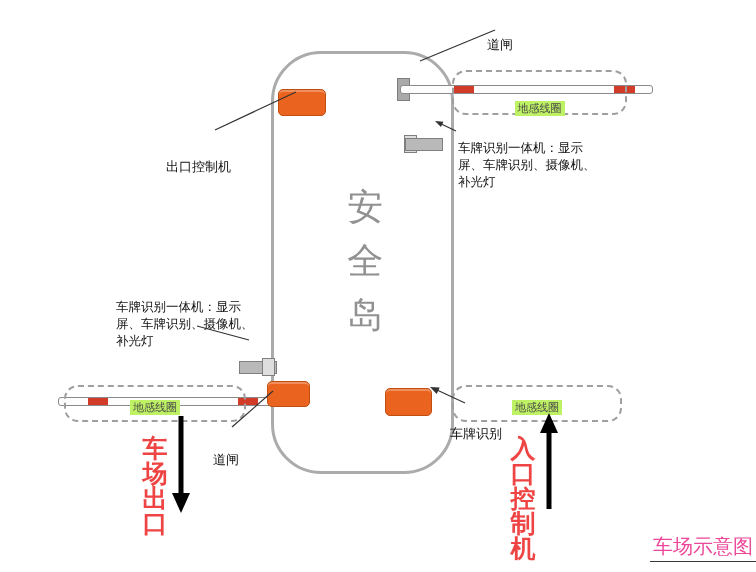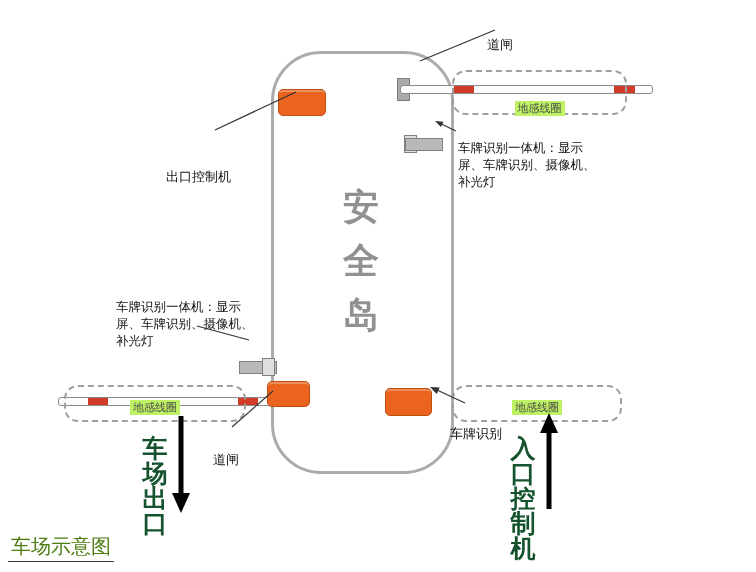--- a/index.html
+++ b/index.html
@@ -3,22 +3,22 @@
 <meta charset="utf-8">
 <style>
   * { margin:0; padding:0; box-sizing:border-box; }
   html,body { background:#ffffff; }
   body { font-family:"DejaVu Sans","Liberation Sans",sans-serif; color:#111; }
   .canvas { position:relative; width:756px; height:572px; background:#ffffff; overflow:hidden; }
   .abs { position:absolute;margin-top:24px; }
 
   
   .island { border:3px solid var(--island_border,#ababab); border-radius:50px; background:#ffffff; z-index:1; }
-  .island-label { font-size:36px; line-height:54px; font-weight:700; color:var(--island_text,#919191);
-                  width:1.12em; word-break:break-all; text-align:left; z-index:2; }
+  .island-label { font-size:36px; line-height:54px; font-weight:400; color:var(--island_text,#919191);
+                  width:1.12em; word-break:break-all; text-align:right; z-index:2; }
 
   
   .machine { background:var(--machine,#ea6420); border:1px solid #c04e10; border-radius:5px;
              box-shadow: inset 0 2px 0 rgba(255,255,255,.28); z-index:3; }
 
   
   .coil { border:2px dashed #9f9f9f; border-radius:14px; z-index:2; background:transparent; }
   .coil-label-wrap { text-align:center; z-index:4; }
   .coil-label-wrap span { font-size:11px; color:#4a4a4a; background:#bef264; padding:0 3px; display:inline-block; }
 
@@ -27,24 +27,24 @@
   .stripe { position:absolute; top:0; bottom:0; background:var(--barrier_stripe,#d23b27); }
   .mount { background:#a9a9a9; border:1px solid #7d7d7d; z-index:2; }
 
   
   .cam-bar  { background:#b9b9b9; border:1px solid #7f7f7f; z-index:3; }
   .cam-head { background:#dedede; border:1px solid #7f7f7f; z-index:3; }
 
   
   .lbl { font-size:13px; color:#111; z-index:4; white-space:nowrap; }
   .lpr-text { font-size:12.5px; line-height:17px; font-weight:400; color:#111; white-space:pre-line; z-index:4; }
-  .dir-label { font-size:25px; line-height:25px; font-weight:700; color:#14532d;
+  .dir-label { font-size:25px; line-height:25px; font-weight:700; color:#ef4444;
                width:1.12em; word-break:break-all; text-align:center; z-index:4; }
 
-  .title { position:absolute; left:0; right:0; top:533px; text-align:left; font-size:20px; color:#4d7c0f; z-index:4;padding-left:8px; }
+  .title { position:absolute; left:0; right:0; top:533px; text-align:right; font-size:20px; color:#ec4899; z-index:4;padding-left:8px; }
   .title span { border-bottom:1.5px solid #3a3a3a; padding:0 3px 3px; }
 
   svg.overlay { position:absolute; left:0; top:0; z-index:5; pointer-events:none; }
 </style>
 </head>
 <body>
 
 <div class="canvas">
 
   <div class="abs island" style="left:271px; top:27px; width:183px; height:423px;"></div>
@@ -82,21 +82,21 @@
   <div class="abs machine" style="left:267px; top:357px; width:43px; height:26px;"></div>
 
   <div class="abs machine" style="left:385px; top:364px; width:47px; height:28px;"></div>
 
   <div class="abs coil" style="left:452px; top:361px; width:170px; height:37px;"></div>
   <div class="abs coil-label-wrap" style="left:452px; top:372px; width:170px;">
     <span>地感线圈</span>
   </div>
 
   <div class="abs lbl" style="left:487px; top:12px;">道闸</div>
-  <div class="abs lbl" style="left:166px; top:144px;">出口控制机</div>
+  <div class="abs lbl" style="left:166px; top:134px;">出口控制机</div>
   <div class="abs lpr-text" style="left:458px; top:115px; width:140px;">车牌识别一体机：显示
 屏、车牌识别、摄像机、
 补光灯</div>
   <div class="abs lpr-text" style="left:116px; top:274px; width:140px;">车牌识别一体机：显示
 屏、车牌识别、摄像机、
 补光灯</div>
   <div class="abs lbl" style="left:213px; top:427px;">道闸</div>
   <div class="abs lbl" style="left:450px; top:401px;">车牌识别</div>
 
   <div class="abs dir-label" style="left:141px; top:412px;">车场出口</div>

